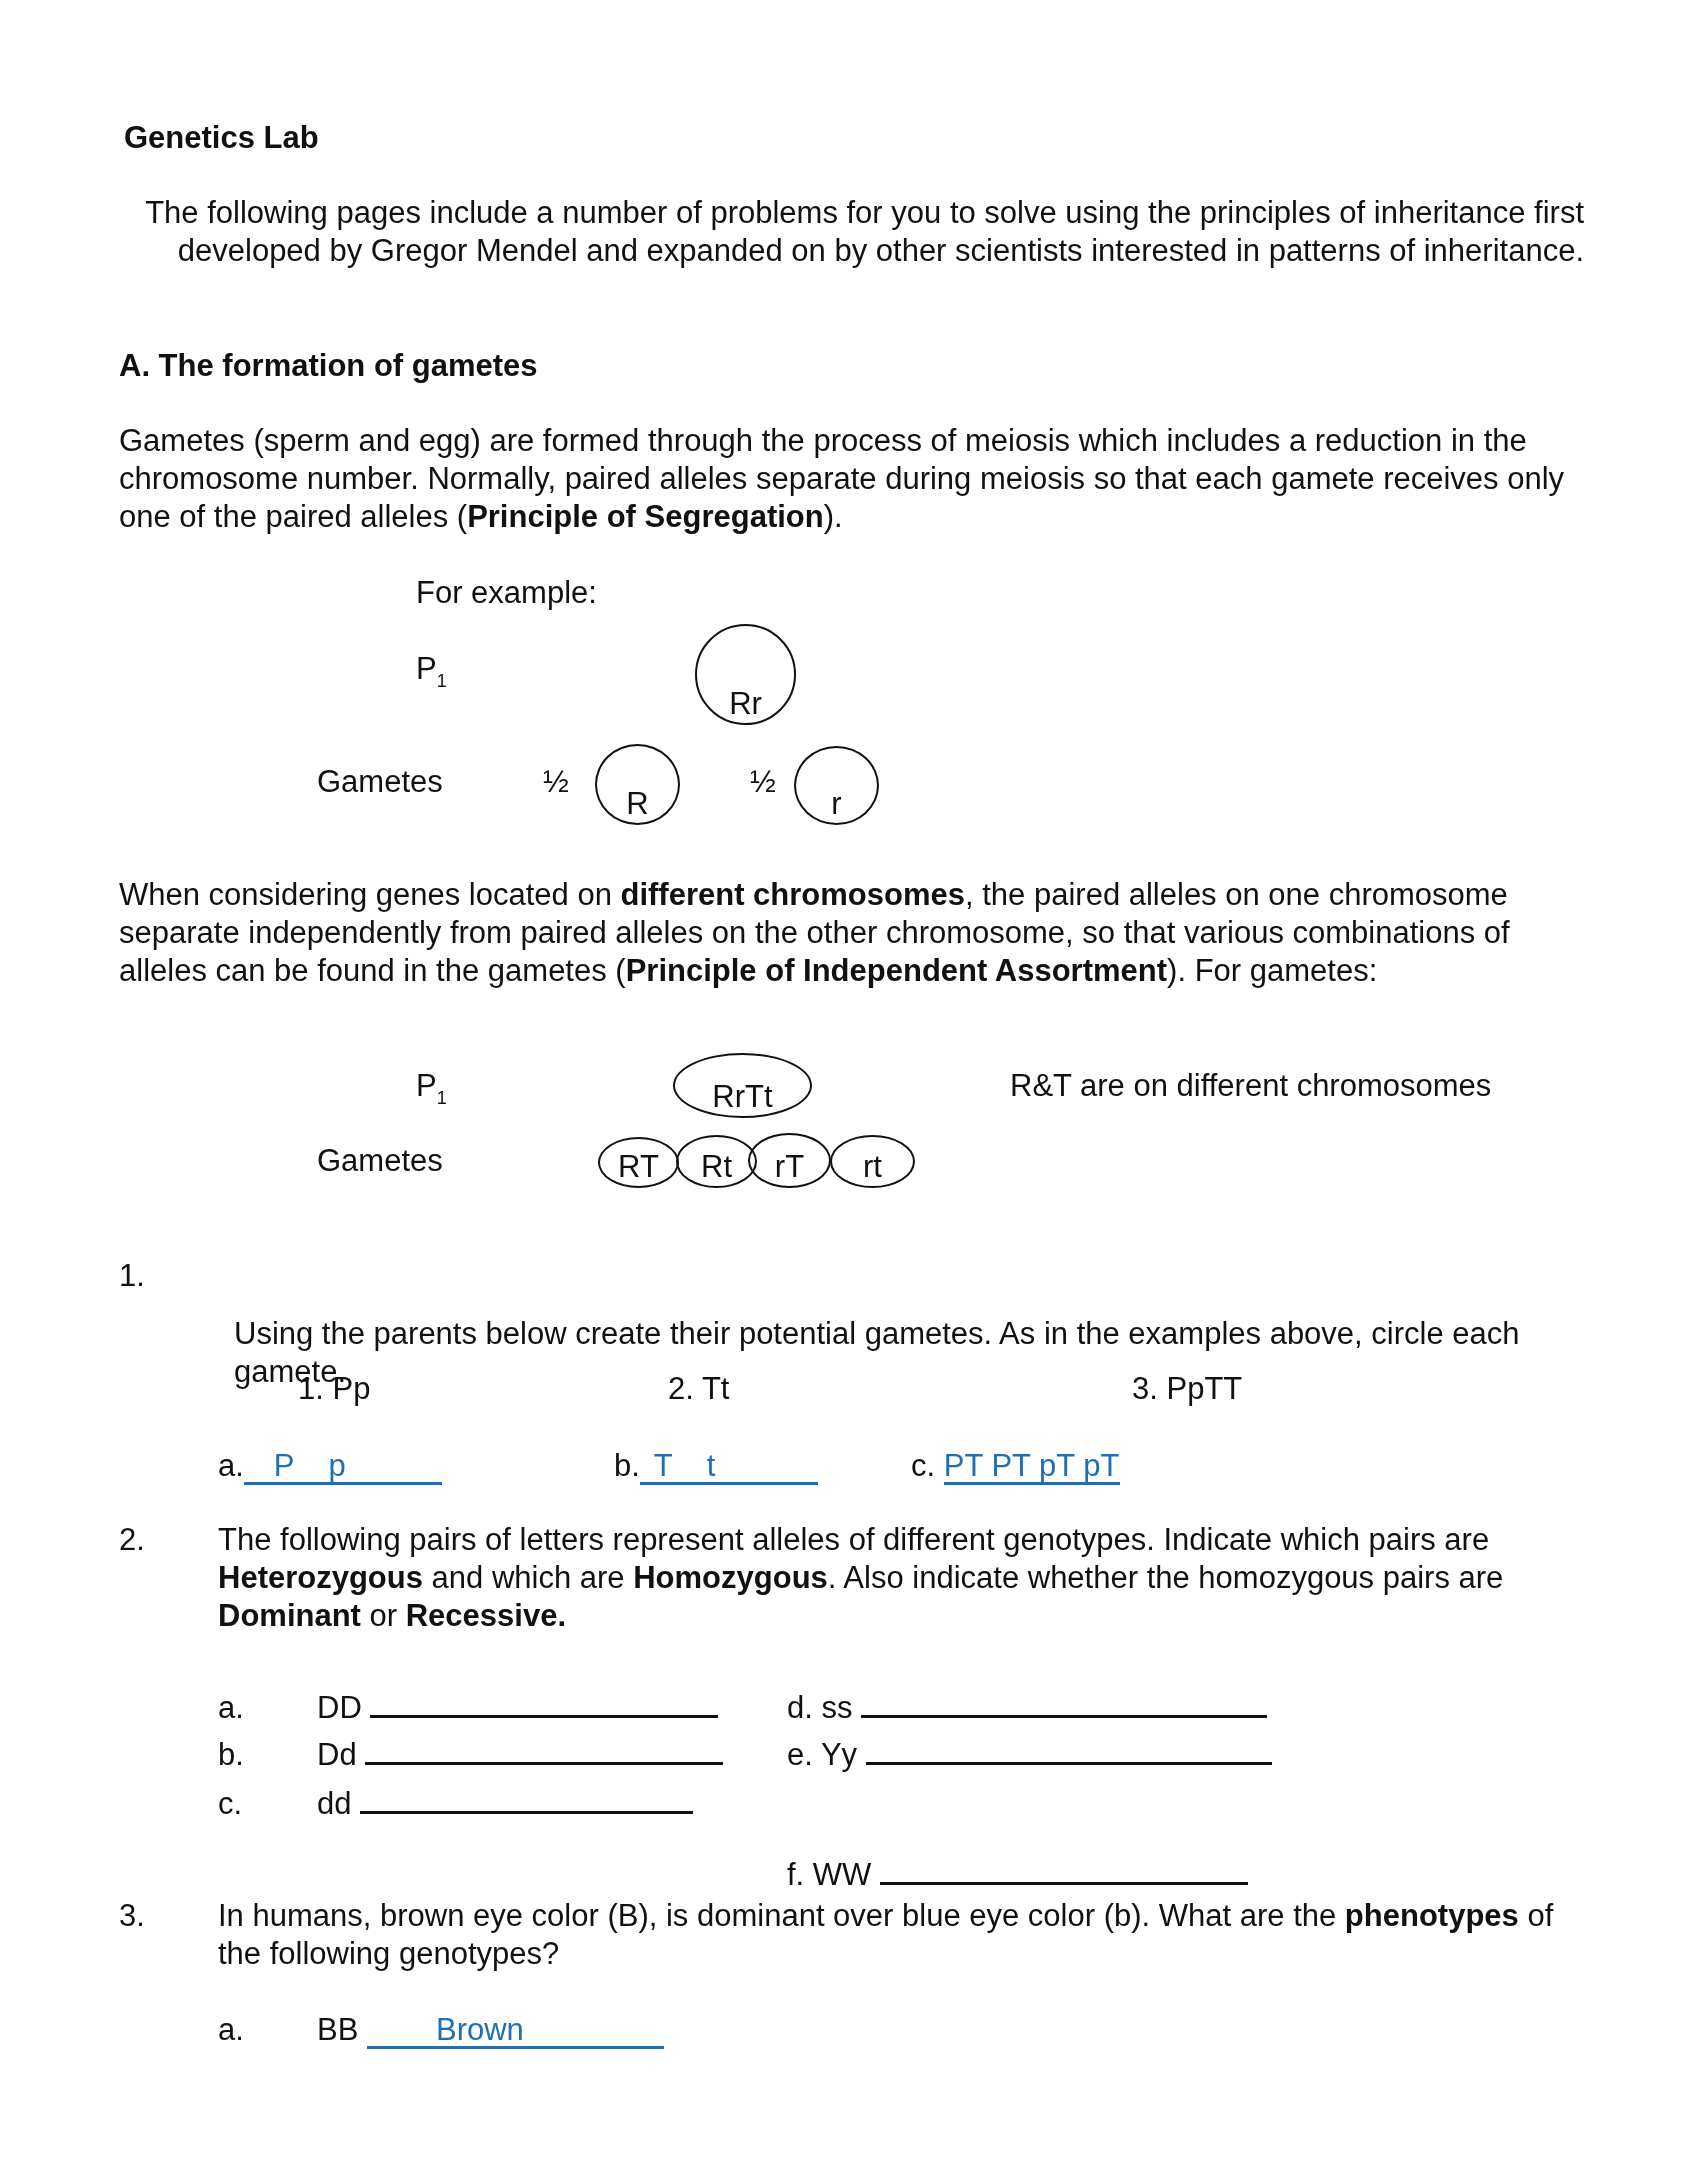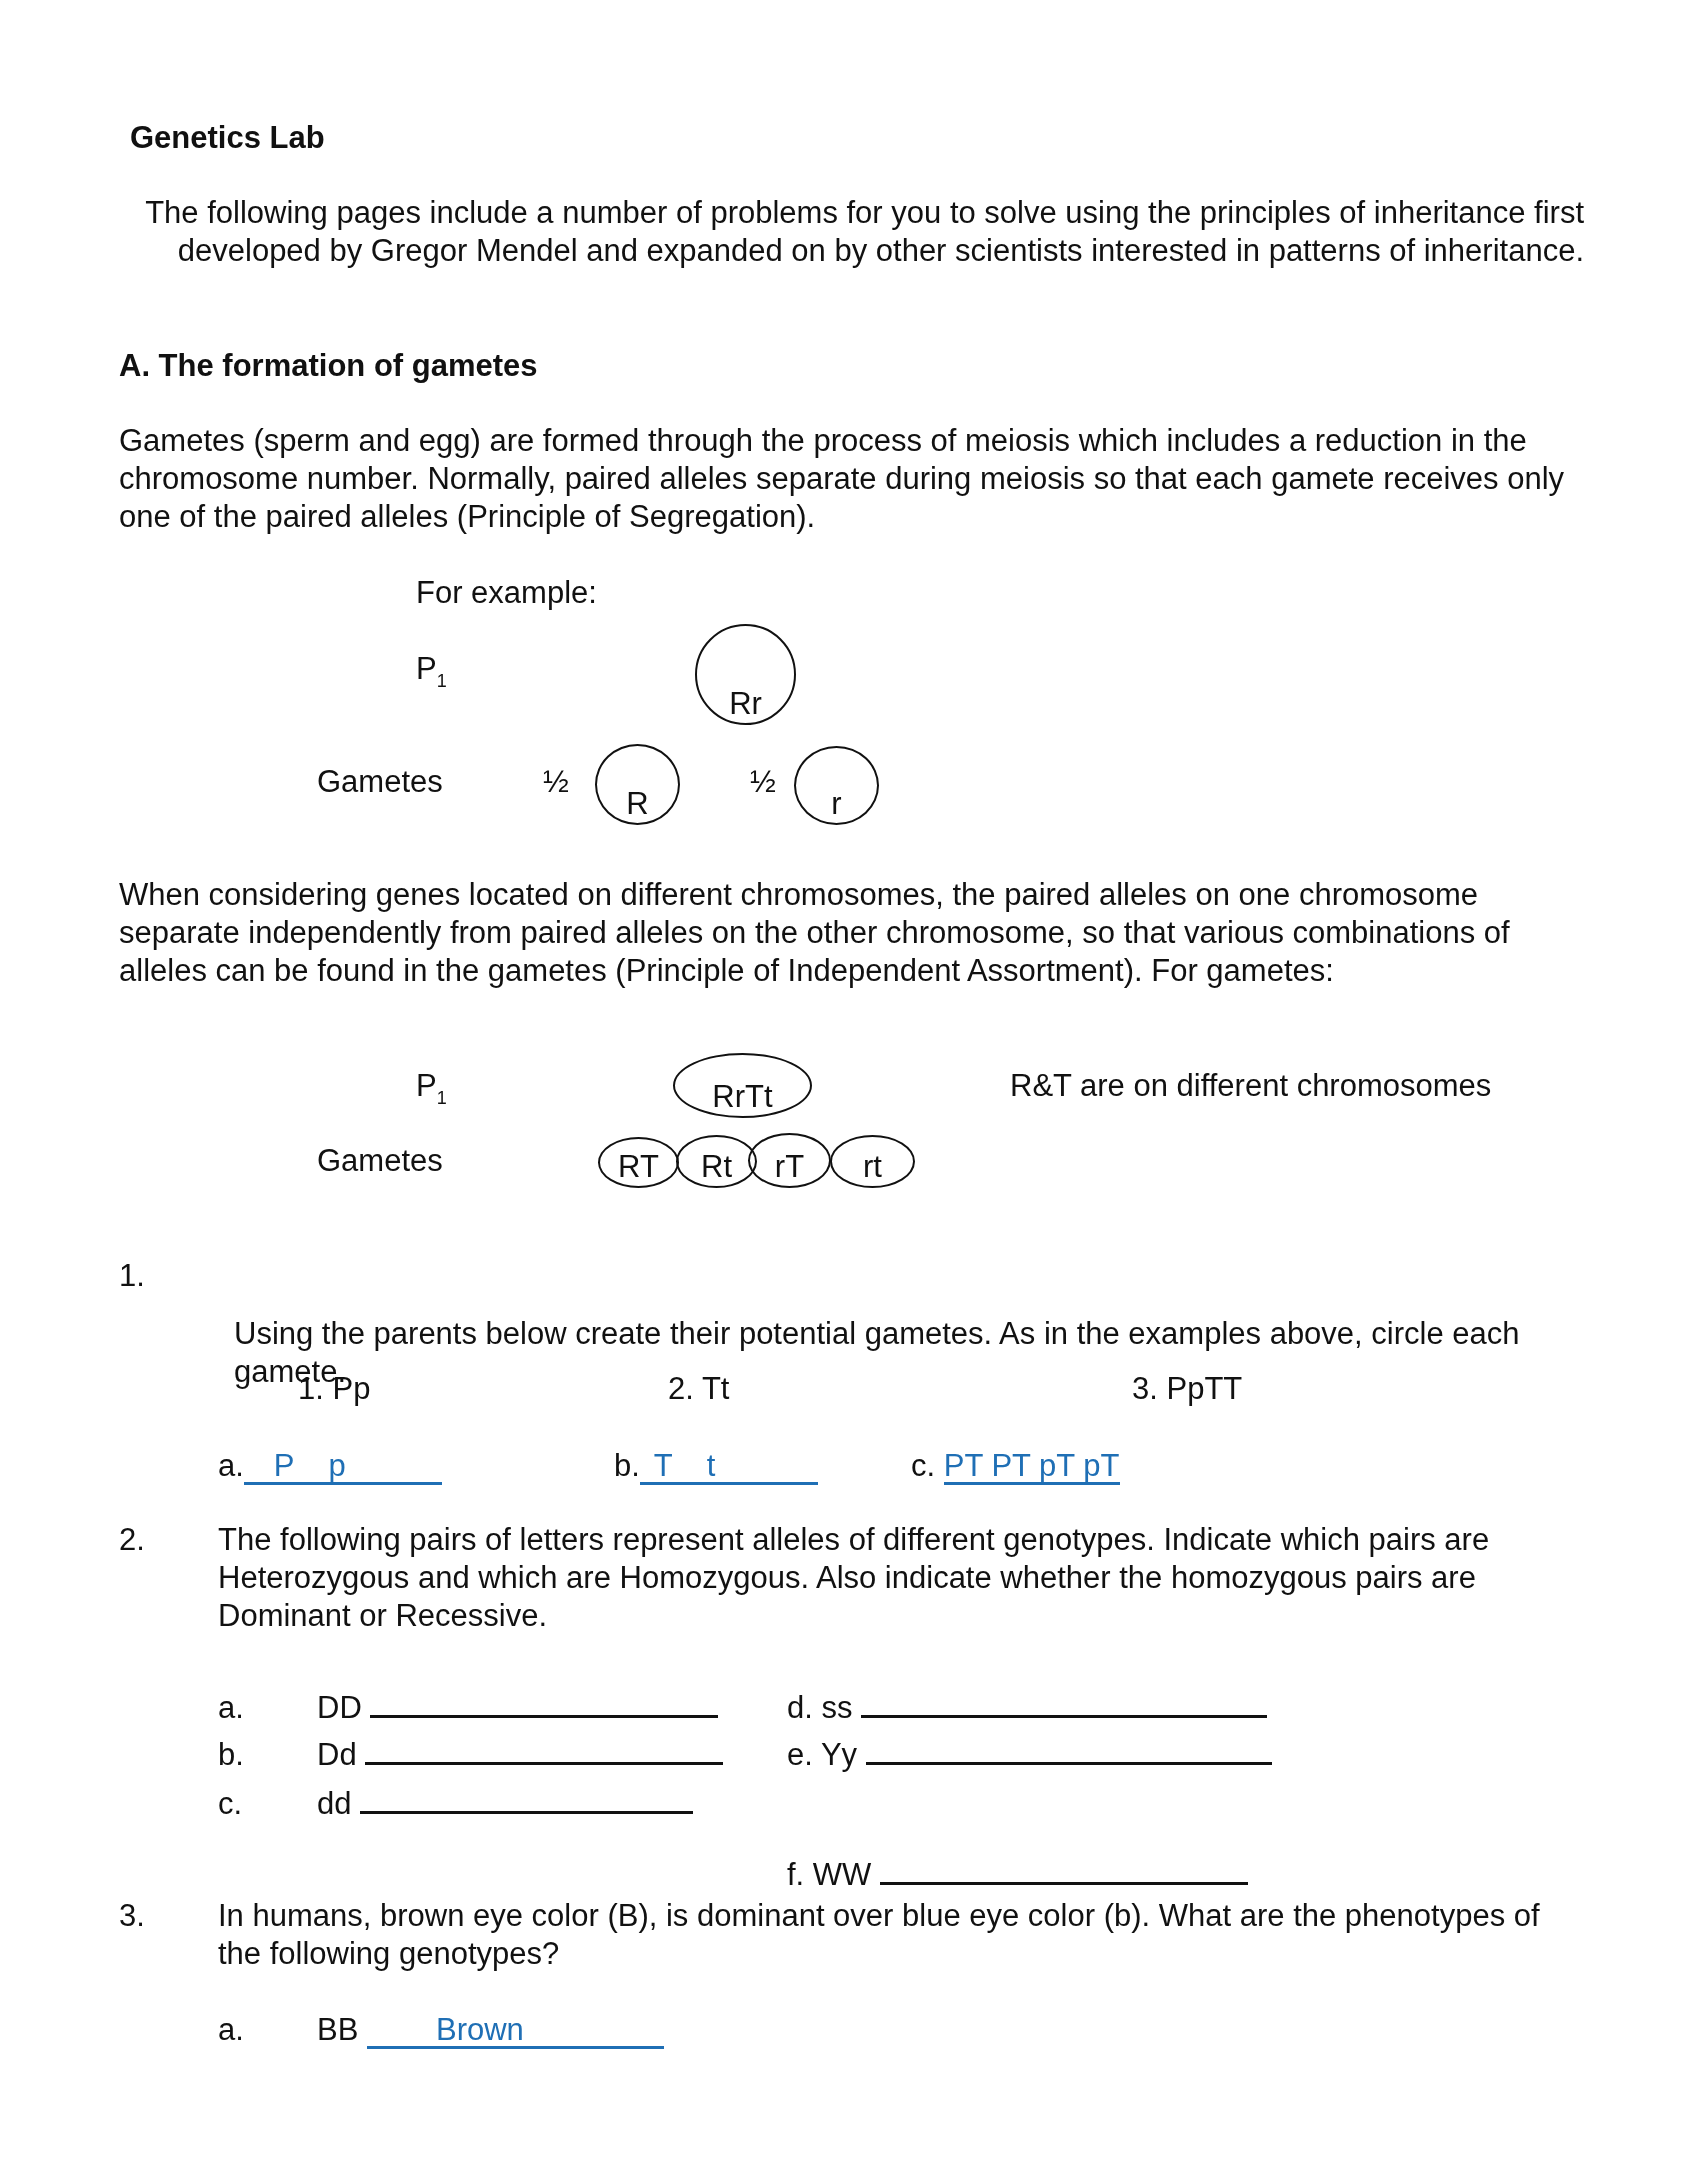--- a/index.html
+++ b/index.html
@@ -2,27 +2,27 @@
 <html><head>
 <meta charset="utf-8">
 <style>
   html, body { margin: 0; padding: 0; background: #ffffff; }
   body {
     width: 1683px; height: 2178px; position: relative; overflow: hidden;
     font-family: "Liberation Sans", sans-serif; color: #111111;
     font-size: 31px; line-height: 38px;
   }
   .abs { position: absolute; white-space: nowrap; }
-  .title { left: 130px; top: 119px; font-weight: bold; text-align: right; }
+  .title { left: 124px; top: 119px; font-weight: bold; text-align: right; }
   .para { position: absolute; left: 119px; width: 1465px; white-space: normal; }
   .p-intro { top: 194px; text-align: right; }
   .heading-a { left: 119px; top: 347px; font-weight: bold; }
   .p-seg { top: 422px; }
   .p-ind { top: 876px; }
-  b { font-weight: normal; }
+  b { font-weight: bold; }
   .blue { color: #1f6fb5; }
   .uline { border-bottom: 3px solid #1f6fb5; display: inline-block; line-height: 32px; }
   .blank { display: inline-block; border-bottom: 3px solid #111; vertical-align: baseline; height: 26px; }
   .sub { font-size: 18px; position: relative; top: 8px; }
   .circle { position: absolute; border: 2px solid #111; border-radius: 50%; display: flex; align-items: flex-end; justify-content: center; box-sizing: border-box; }
   .qnum { left: 119px; }
   .qtext { position: absolute; left: 218px; width: 1346px; white-space: normal; }
 </style>
 </head>
 <body>

